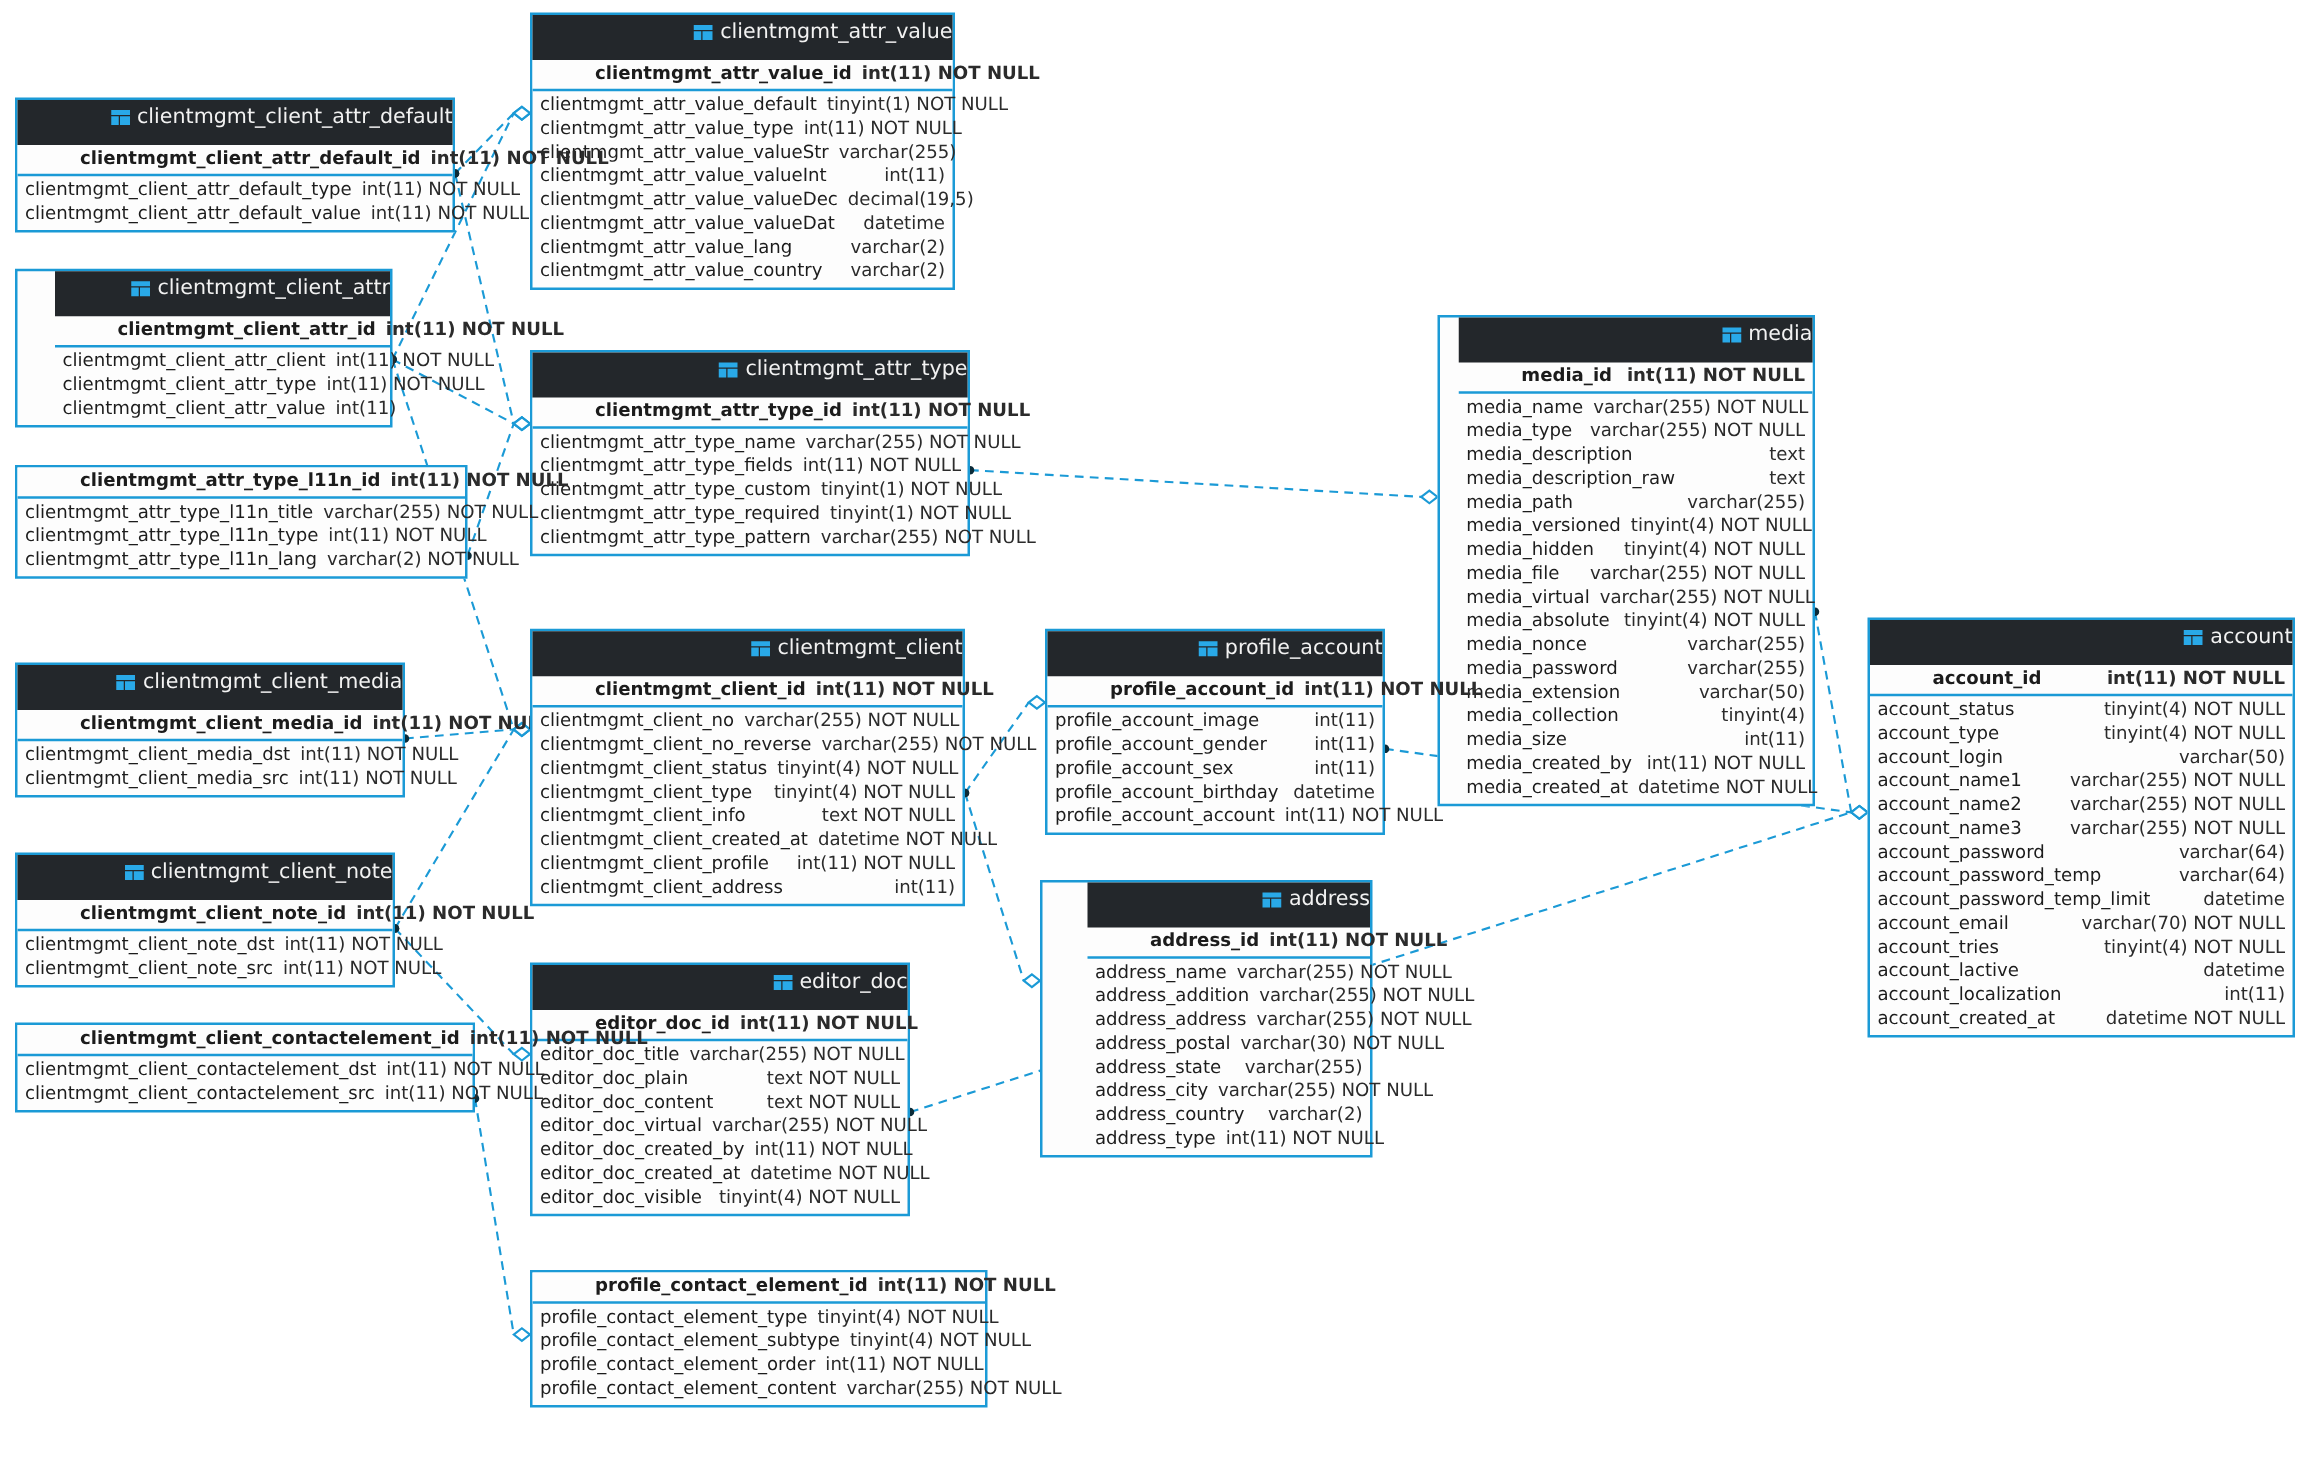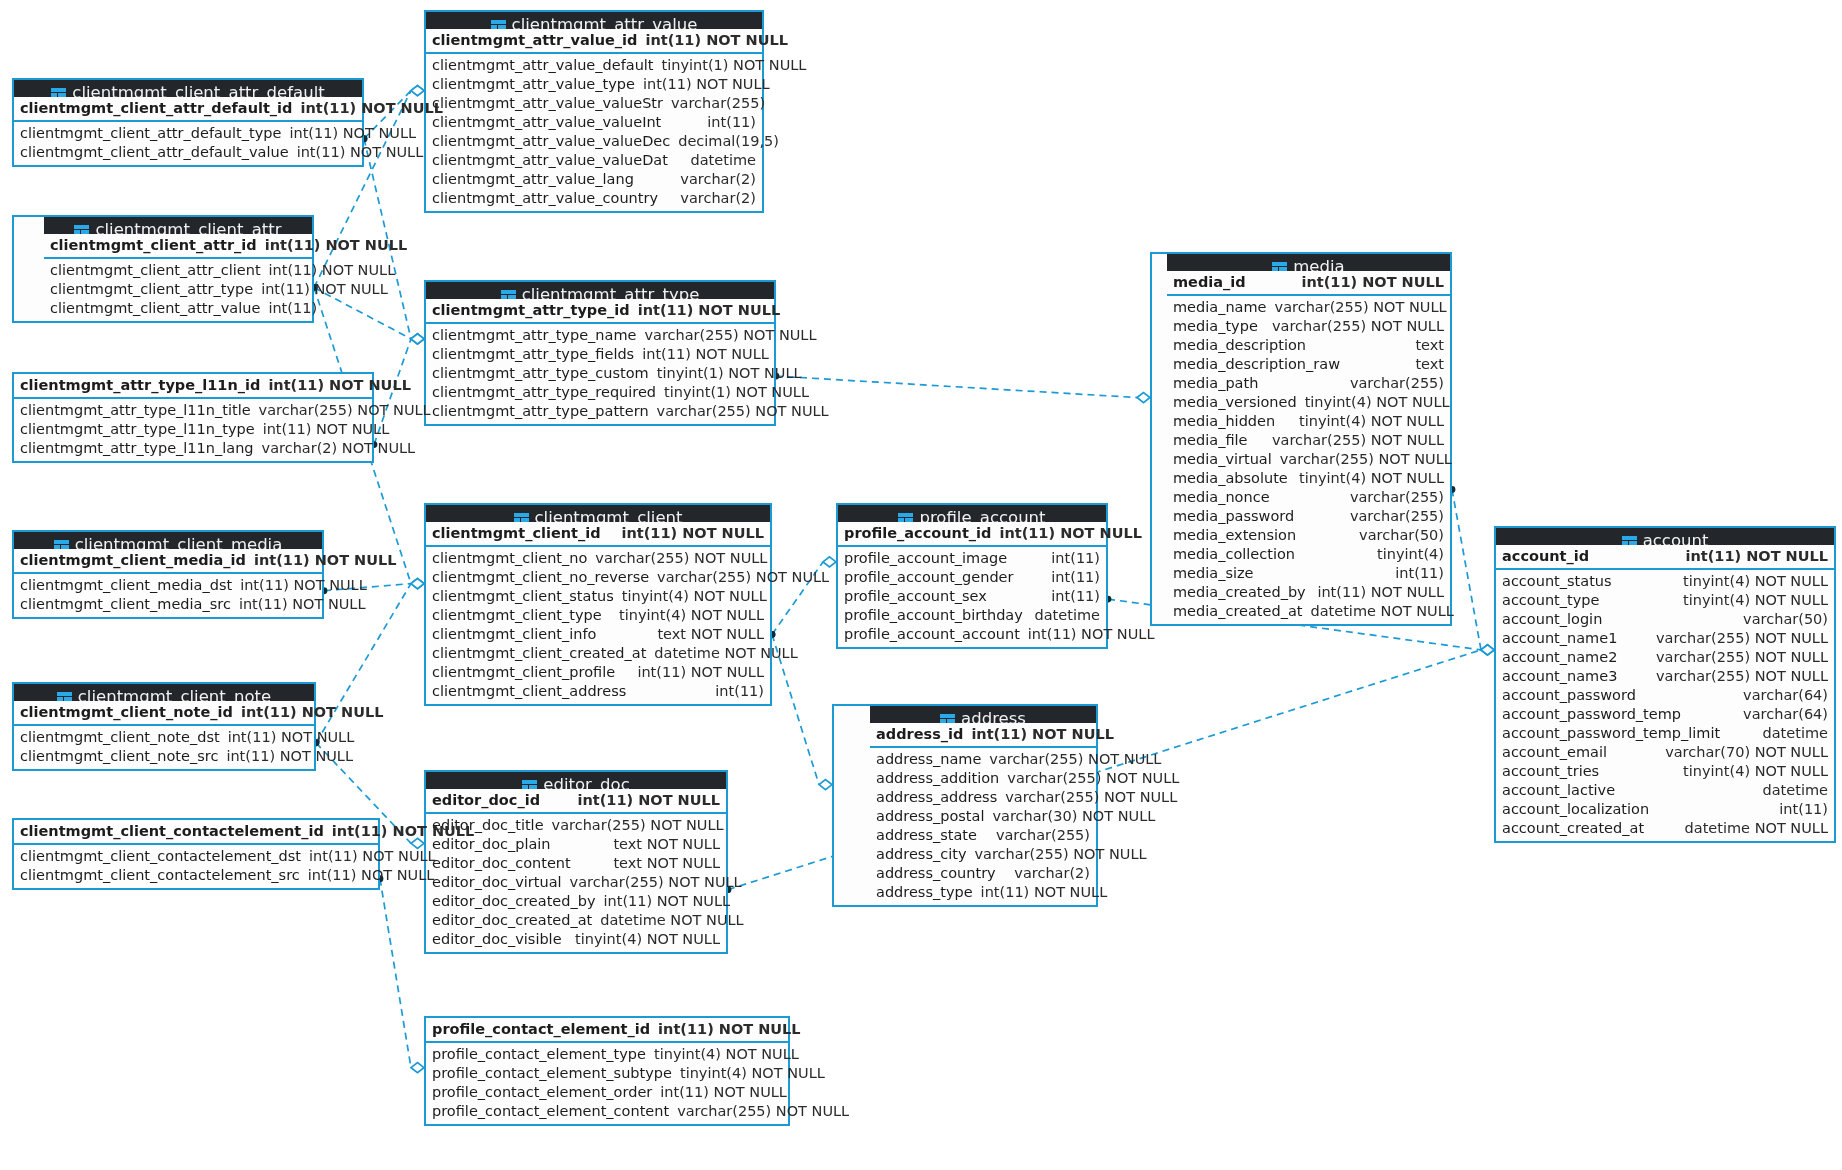--- a/index.html
+++ b/index.html
@@ -12,24 +12,24 @@
     position:absolute;
     background:#fdfdfd;
     border:2px solid #1b9ad6;
     box-sizing:border-box;
     box-shadow:0 0 0 0 rgba(0,0,0,0);
     z-index:5;
   }
   .tbl-header{
     background:#23272b;
     color:#f2f2f2;
-    text-align:center;
+    text-align:right;
     font-size:16.5px;
     line-height:26px;
-    height:17px;
+    height:36px;
     white-space:nowrap;
     overflow:hidden;
     position:relative;
   }
   .hdr-inner{display:inline-block;white-space:nowrap;}
   .tbl-icon{
     display:inline-block;vertical-align:-2px;margin-right:6px;
     width:15px;height:12px;position:relative;
   }
   .tbl-icon i{position:absolute;display:block;background:#29a9e8;}
@@ -46,21 +46,21 @@
     justify-content:space-between;
     align-items:center;
     height:19px;
     line-height:19px;
     padding:0 6px;
     font-size:14.5px;
     color:#1c1c1c;
     white-space:nowrap;
     box-sizing:border-box;
   }
-  .pk-row .row{font-weight:bold;height:23px;line-height:23px;}
+  .pk-row .row{font-weight:bold;height:23px;line-height:23px;margin-left:44px;}
   .col-name{text-align:left;padding-right:8px;}
   .col-type{text-align:right;color:#2b2b2b;}
   .pk-row .col-type{font-weight:bold;}
   .body-rows{padding:2px 0 3px 0;}
 
   .edge-line{stroke:#1b9ad6;stroke-width:1.7;stroke-dasharray:7 5;fill:none;}
   .edge-dot{fill:#0b2b38;}
   .edge-diamond{fill:#ffffff;stroke:#1b9ad6;stroke-width:1.7;}
 </style>
 </head>
@@ -452,21 +452,21 @@
         <div class="row">
           <span class="col-name">profile_account_birthday</span>
           <span class="col-type">datetime</span>
         </div>
         <div class="row">
           <span class="col-name">profile_account_account</span>
           <span class="col-type">int(11) NOT NULL</span>
         </div>
       </div>
     </div>
-    <div class="table-box" style="left: 1494px; top: 526px; width: 342px;">
+    <div class="table-box" style="left: 1494px; top: 494px; width: 342px;">
       <div class="tbl-header"><span class="hdr-inner"><span class="tbl-icon"><i class="r1"></i><i class="r2a"></i><i class="r2b"></i></span><span>account</span></span></div>
       <div class="pk-row">
         <div class="row">
           <span class="col-name">account_id</span>
           <span class="col-type">int(11) NOT NULL</span>
         </div>
       </div>
       <div class="body-rows">
         <div class="row">
           <span class="col-name">account_status</span>

